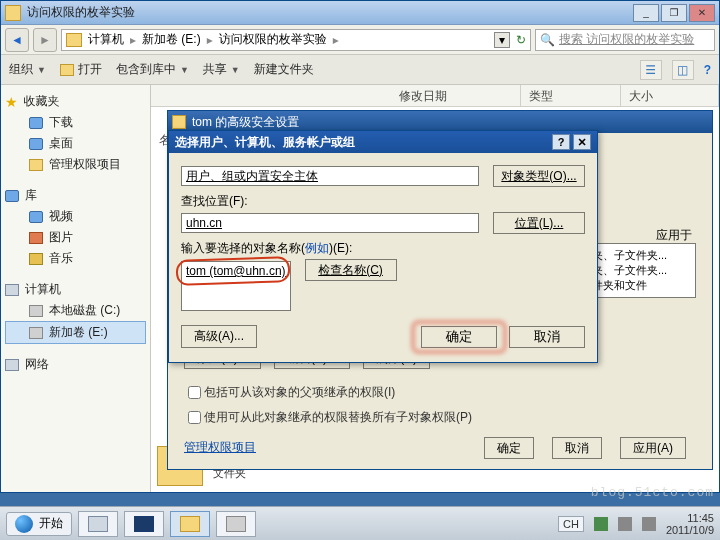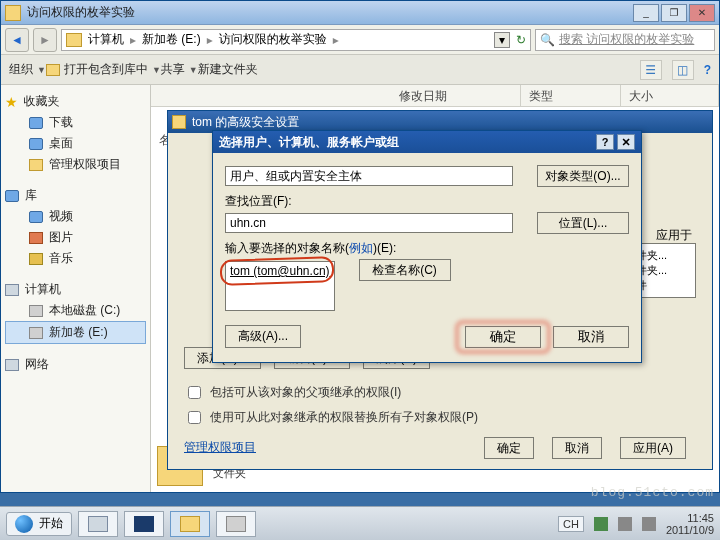--- a/index.html
+++ b/index.html
@@ -16,21 +16,21 @@
 
 .navbar { height:30px; background:#f0f0e8; border-bottom:1px solid #c8c8c0; display:flex; align-items:center; padding:0 4px; gap:4px; }
 .navbtn { width:24px; height:24px; border:1px solid #b0b0a8; border-radius:3px; background:#e8e8e0; display:flex; align-items:center; justify-content:center; color:#888; }
 .navbtn.back { color:#2266cc; }
 .addrbar { flex:1; height:22px; border:1px solid #aaa; background:#fff; display:flex; align-items:center; padding:0 4px; gap:6px; }
 .addrbar .foldericon { width:16px; height:14px; background:#f6d67a; border:1px solid #c09a30; }
 .crumb-sep{ color:#888; }
 .searchbox { width:180px; height:22px; border:1px solid #aaa; background:#fff; display:flex; align-items:center; padding:0 4px; gap:4px; }
 .searchbox .sicon{ color:#3a7ac0; }
 
-.toolbar { height:30px; background:#e8e8e0; border-bottom:1px solid #c8c8c0; display:flex; align-items:center; padding:0 8px; }
+.toolbar { height:30px; background:#e8e8e0; border-bottom:1px solid #c8c8c0; display:flex; align-items:center; padding:0 8px; gap:14px; }
 .tb-item{ color:#2a2a2a; display:flex; align-items:center; gap:4px; }
 .tb-arrow{ font-size:9px; color:#555; }
 .tb-right{ margin-left:auto; display:flex; gap:10px; align-items:center; color:#3a7ac0; }
 .tb-right .iconbtn{ width:22px; height:20px; border:1px solid #c8c8c0; background:#f0f0e8; display:flex; align-items:center; justify-content:center; }
 
 .body { display:flex; height:calc(100% - 84px); }
 .sidebar { width:150px; border-right:1px solid #c8c8c0; background:#f7f7f2; padding:6px 4px; overflow:hidden; }
 .side-group { margin-bottom:10px; }
 .side-head { display:flex; align-items:center; gap:6px; font-weight:normal; color:#222; padding:2px 0; }
 .star{ color:#e6b000; font-size:14px; }
@@ -55,33 +55,33 @@
 
 
 .adv-window { position:absolute; left:167px; top:110px; width:546px; height:360px; border:1px solid #0a4a8a; background:#ece9d8; }
 .adv-title { height:22px; background:linear-gradient(#3a6eb5,#1a5090); display:flex; align-items:center; padding:0 4px; color:#fff; }
 .adv-title .icon{ width:14px; height:14px; background:#f6d67a; border:1px solid #c09a30; margin-right:6px; }
 .adv-body{ padding:36px 14px 10px 14px; position:relative; height:calc(100% - 22px); }
 .applies-box{ position:absolute; right:16px; top:110px; width:140px; background:#fff; border:1px solid #7a7a72; font-size:11px; padding:4px 2px; line-height:15px; }
 .applies-head{ position:absolute; right:20px; top:94px; font-size:12px; }
 .adv-lower{ position:absolute; left:16px; right:16px; top:214px; }
 .adv-btn{ height:22px; padding:0 12px; background:#ece9d8; border:1px solid #7a7a72; margin-right:10px; font-size:12px;}
-.adv-check{ display:flex; align-items:center; gap:6px; margin:6px 0; color:#333; }
+.adv-check{ display:flex; align-items:center; margin:6px 0; color:#333; }
 .adv-check input{ width:13px; height:13px; }
 .adv-link{ color:#0a4aa8; text-decoration:underline; margin-top:6px; display:inline-block; }
 .adv-bottom-btns{ position:absolute; right:16px; bottom:10px; display:flex; gap:8px; }
 
 
-.dlg { position:absolute; left:168px; top:130px; width:430px; border:1px solid #0a4a8a; background:#ece9d8; box-shadow:2px 2px 6px rgba(0,0,0,.35);margin-left:44px; }
+.dlg { position:absolute; left:168px; top:130px; width:430px; border:1px solid #0a4a8a; background:#ece9d8; box-shadow:2px 2px 6px rgba(0,0,0,.35); }
 .dlg-title{ height:22px; background:linear-gradient(#245db0,#1a4f98); color:#fff; display:flex; align-items:center; padding:0 6px; font-weight:bold; }
 .dlg-title .spacer{ flex:1; }
 .dlg-title .tbtn{ width:18px; height:16px; background:#d8e4f0; border:1px solid #6a88aa; color:#000; margin-left:3px; display:flex; align-items:center; justify-content:center; font-size:11px; font-weight:bold;}
 .dlg-body{ padding:12px 12px 14px 12px; }
 .fld-label{ margin:6px 0 2px 0; }
-.fld-row{ display:flex; align-items:center; gap:24px; }
+.fld-row{ display:flex; align-items:center; gap:14px;text-decoration:underline; }
 .fld-input{ flex:1; height:20px; border:1px solid #7a7a72; background:#fff; padding:0 4px; font-size:12px; display:flex; align-items:center;}
 .fld-btn{ width:92px; height:22px; border:1px solid #7a7a72; background:#ece9d8; font-size:12px;}
 .examples-link{ color:#0645ad; }
 .namebox{ position:relative; height:50px; border:1px solid #7a7a72; background:#fff; margin-top:2px; padding:2px 4px; font-size:12px; }
 .namebox .typed{ text-decoration:underline; }
 .red-circle{ position:absolute; left:-6px; top:-4px; width:114px; height:26px; border:2px solid #d03a1a; border-radius:12px; transform:rotate(-2deg); pointer-events:none;}
 .dlg-bottom{ display:flex; align-items:center; margin-top:14px; }
 .dlg-bottom .adv{ border:1px solid #7a7a72; background:#ece9d8; padding:2px 12px; font-size:12px;}
 .dlg-bottom .spacer{ flex:1; }
 .ok-wrap{ position:relative; display:inline-block; }

